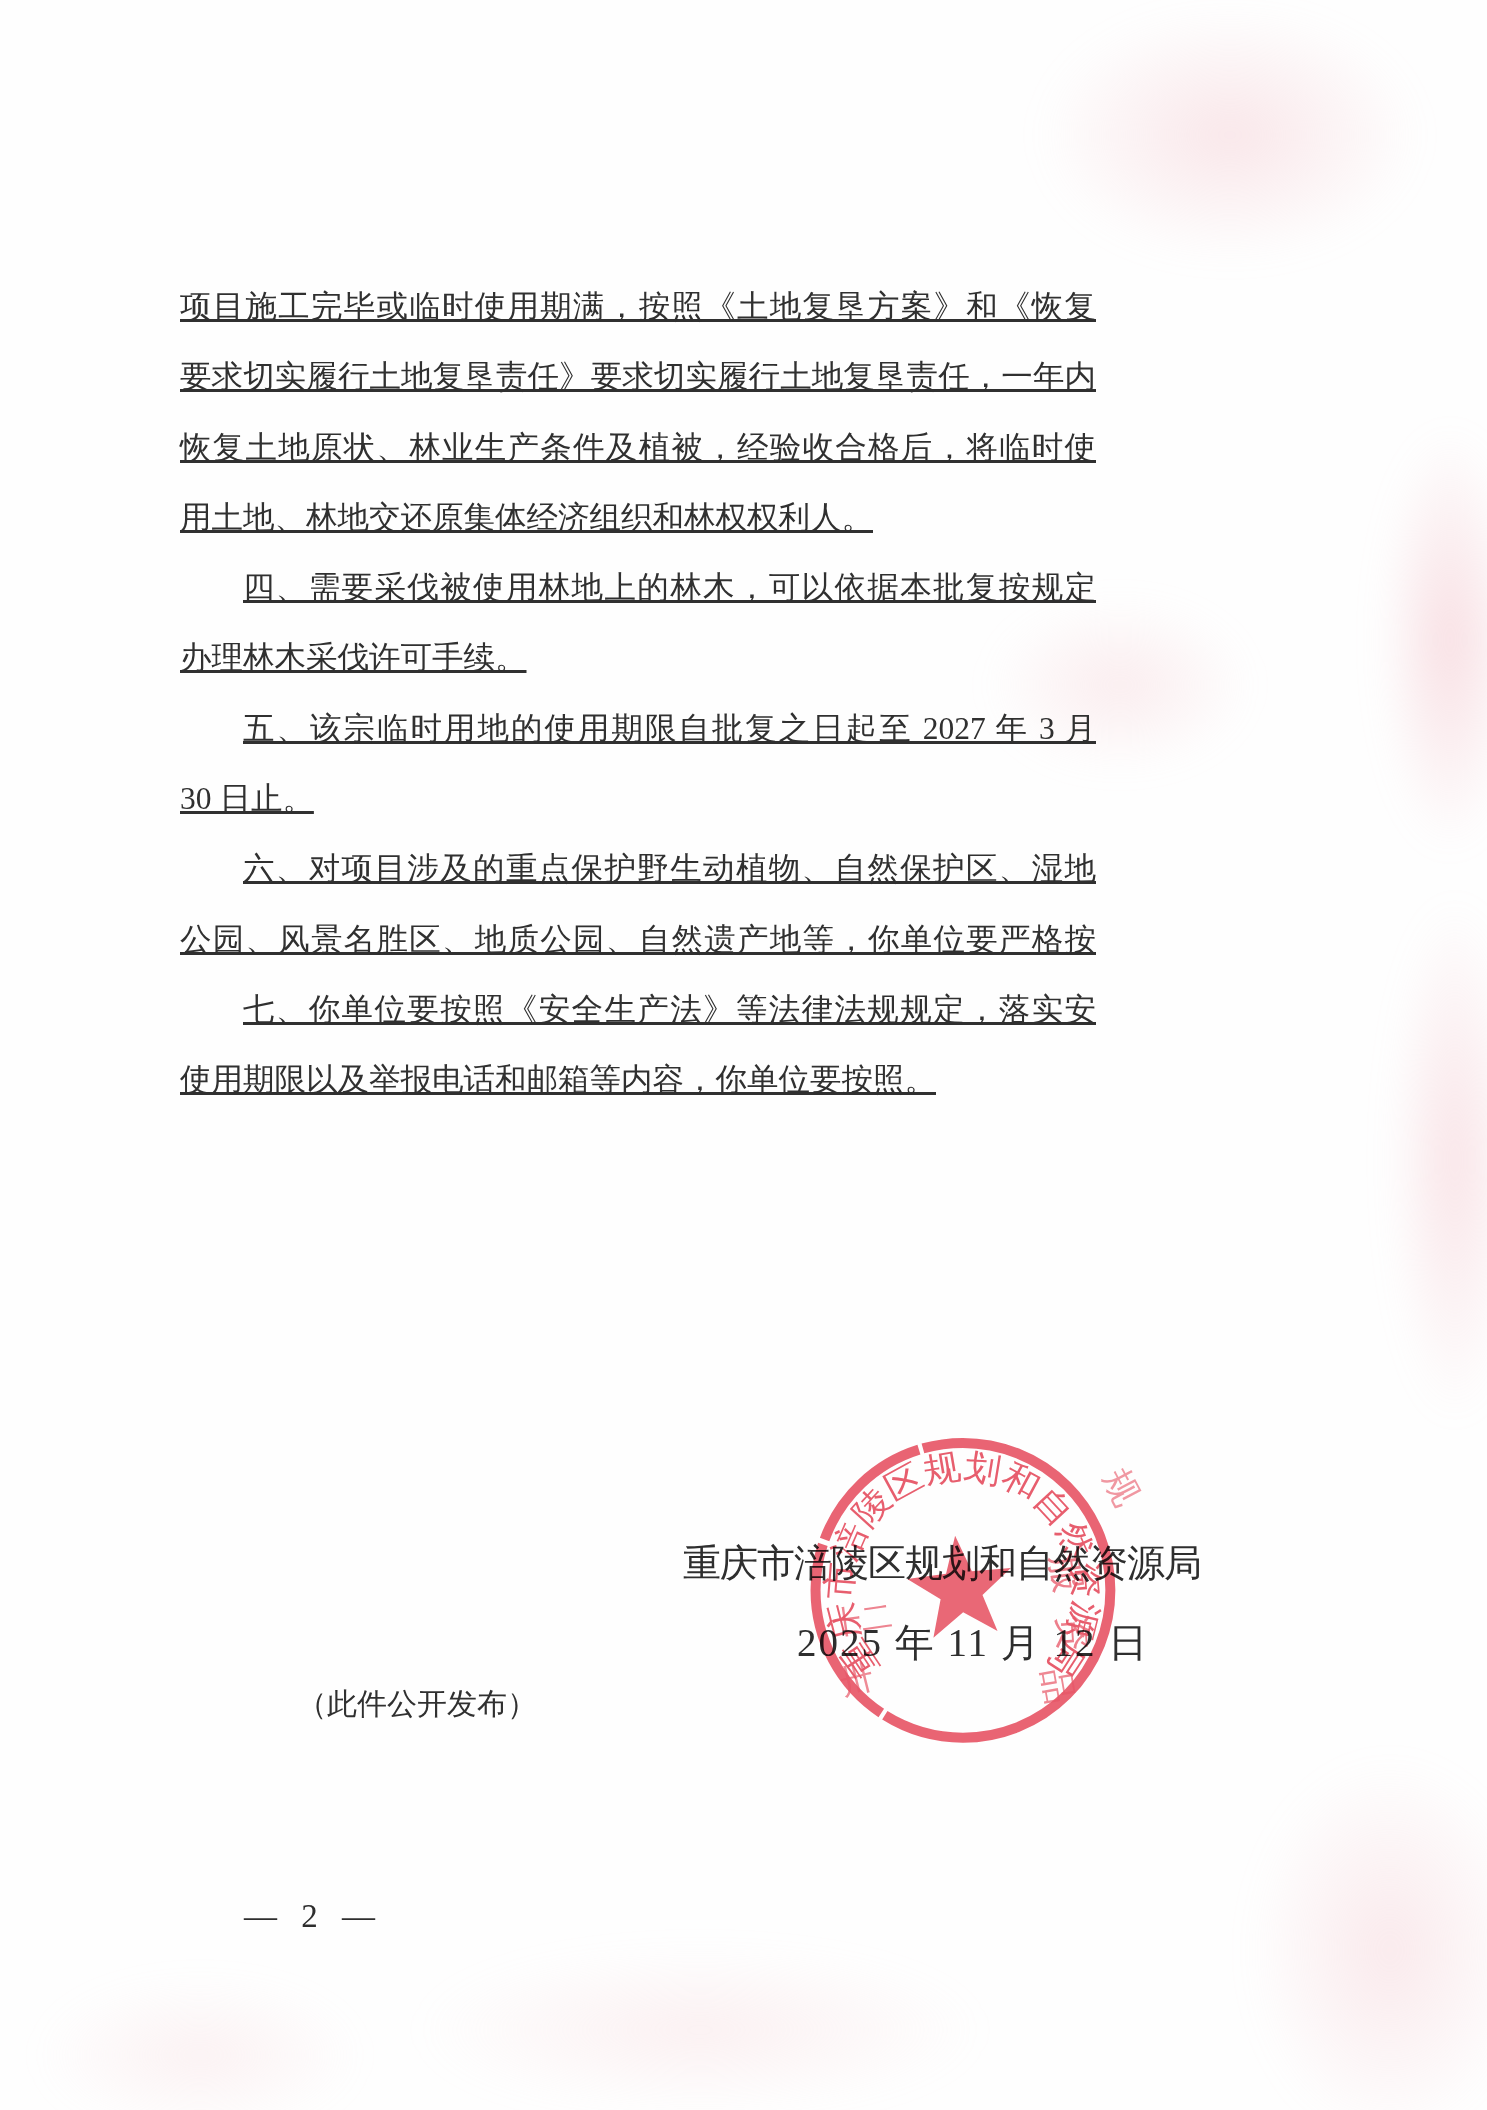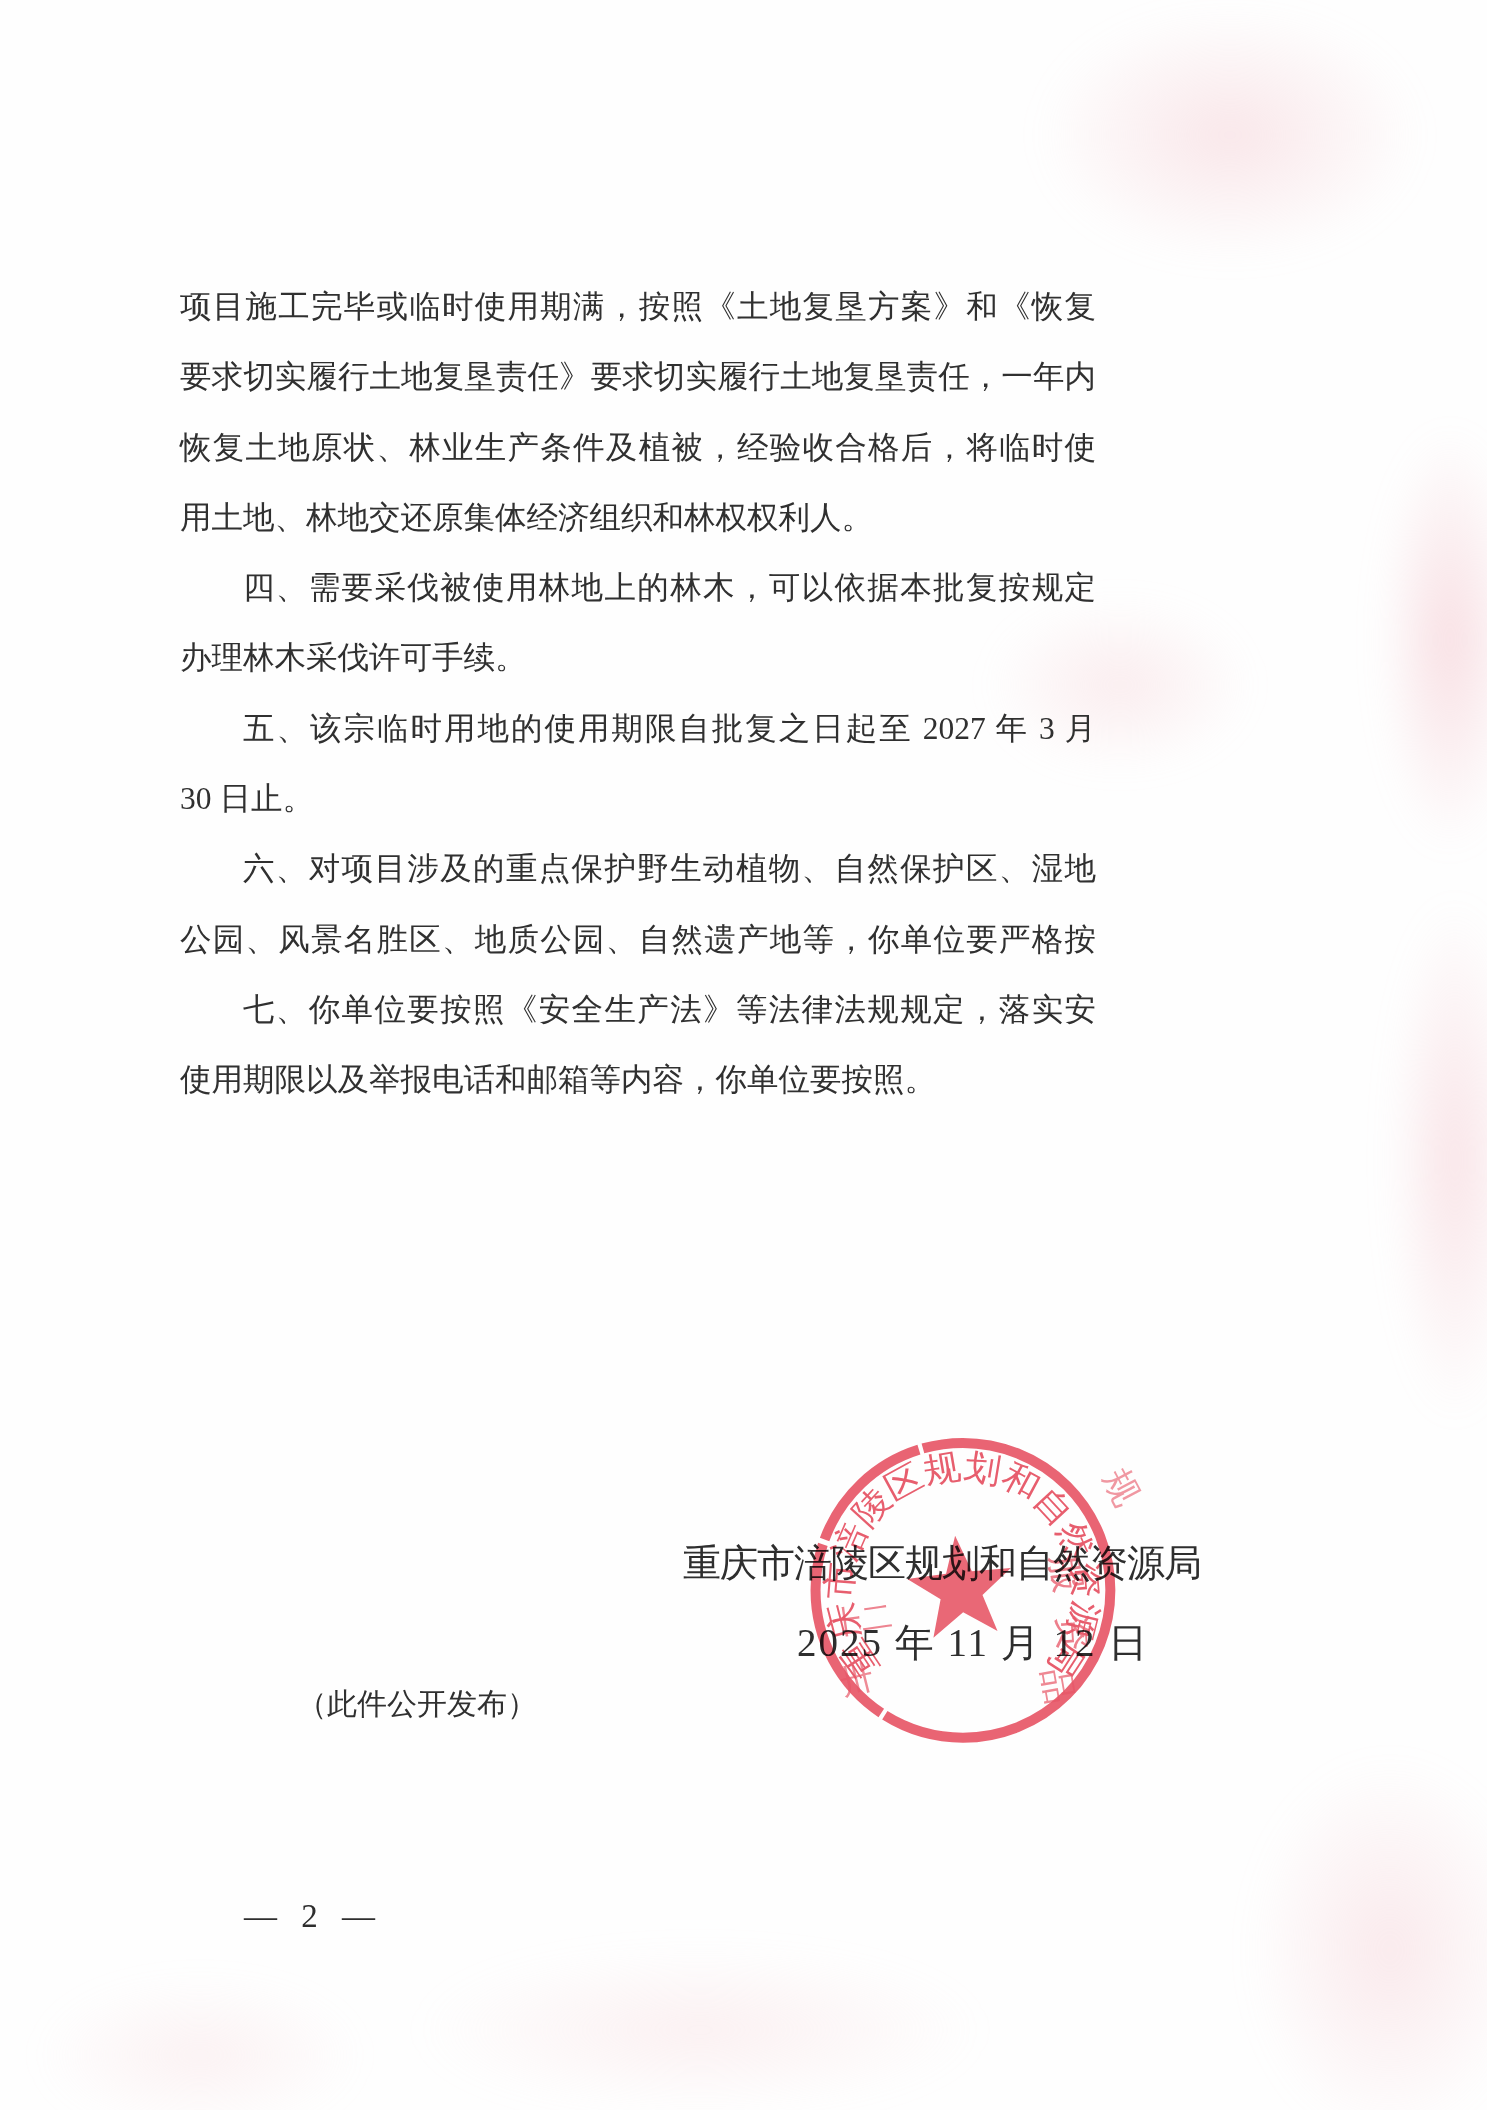--- a/index.html
+++ b/index.html
@@ -11,21 +11,21 @@
   }
   
   .blot{position:absolute;pointer-events:none;filter:blur(16px);border-radius:50%;}
   
   .body-text{
     position:absolute;left:180px;top:272px;width:916px;
     font-size:31.5px;line-height:70.3px;
     color:#303030;
     text-justify:inter-character;
   }
-  .line{height:70.3px;white-space:nowrap;}
+  .line{height:70.3px;white-space:nowrap;text-decoration:underline;}
   .line.j{white-space:normal;text-align:justify;text-align-last:justify;}
   .line.indent{padding-left:63px;}
   
   .agency{
     position:absolute;left:683px;top:1538px;
     font-size:38px;letter-spacing:-1px;color:#2e2e2e;white-space:nowrap;z-index:2;
   }
   .issue-date{
     position:absolute;left:767px;top:1616px;
     font-size:39px;letter-spacing:2px;color:#2e2e2e;white-space:nowrap;z-index:2;margin-left:30px;

